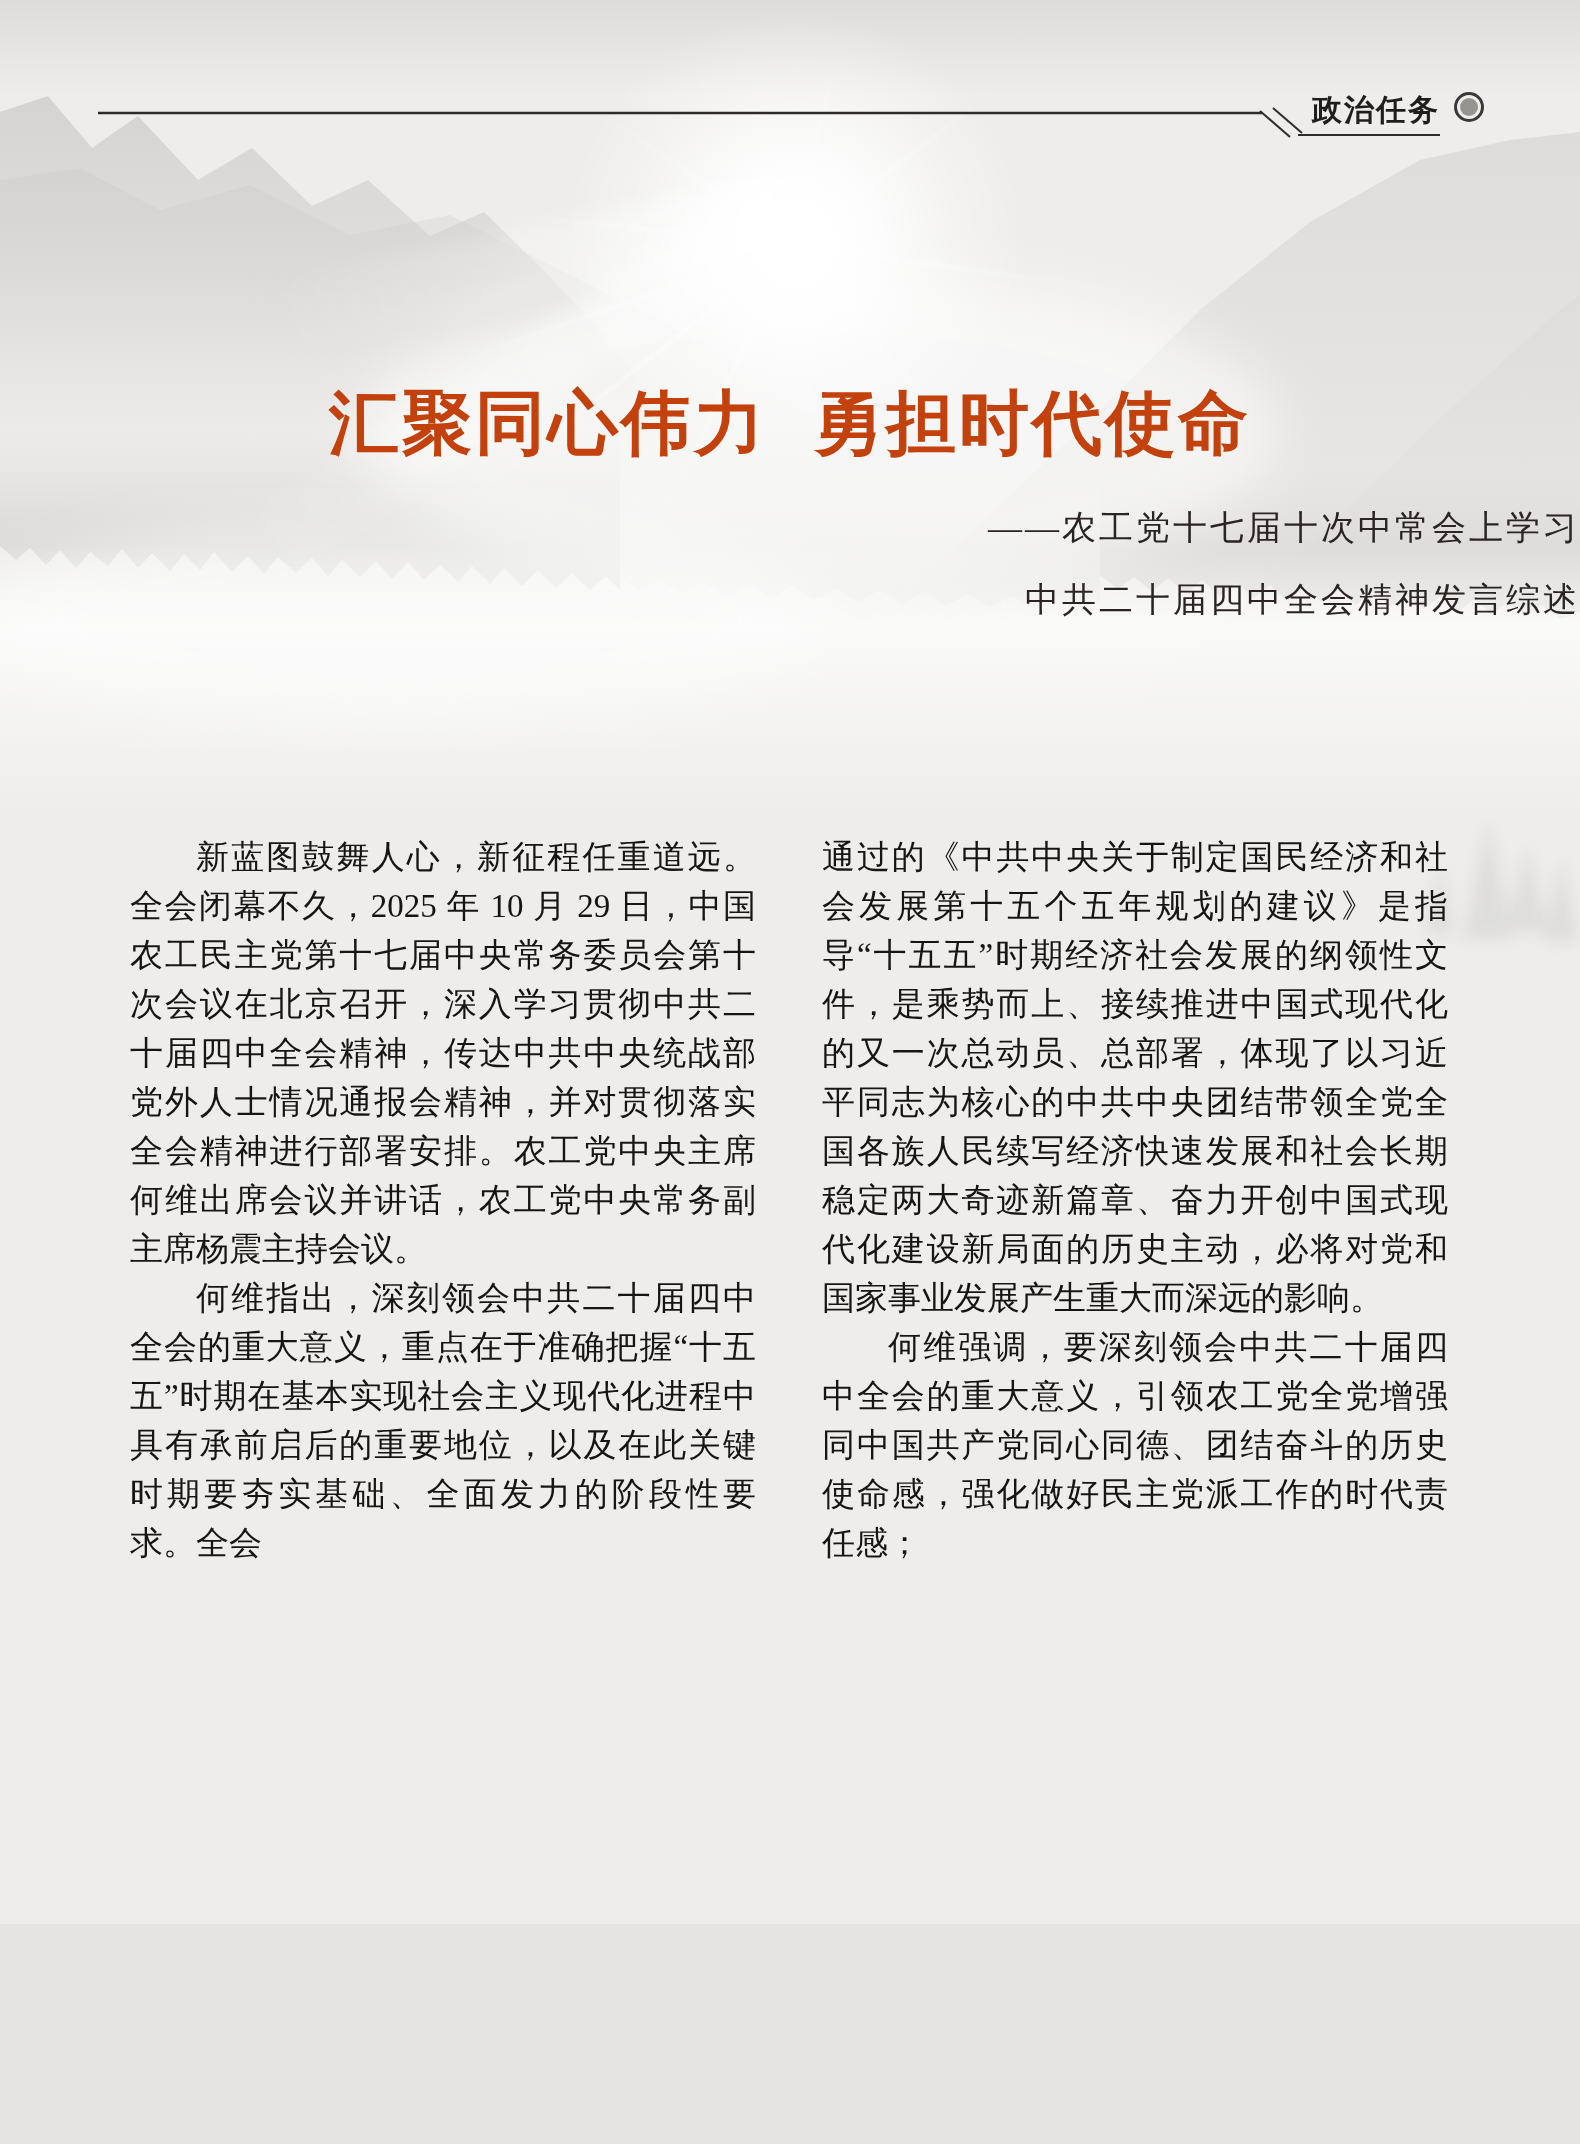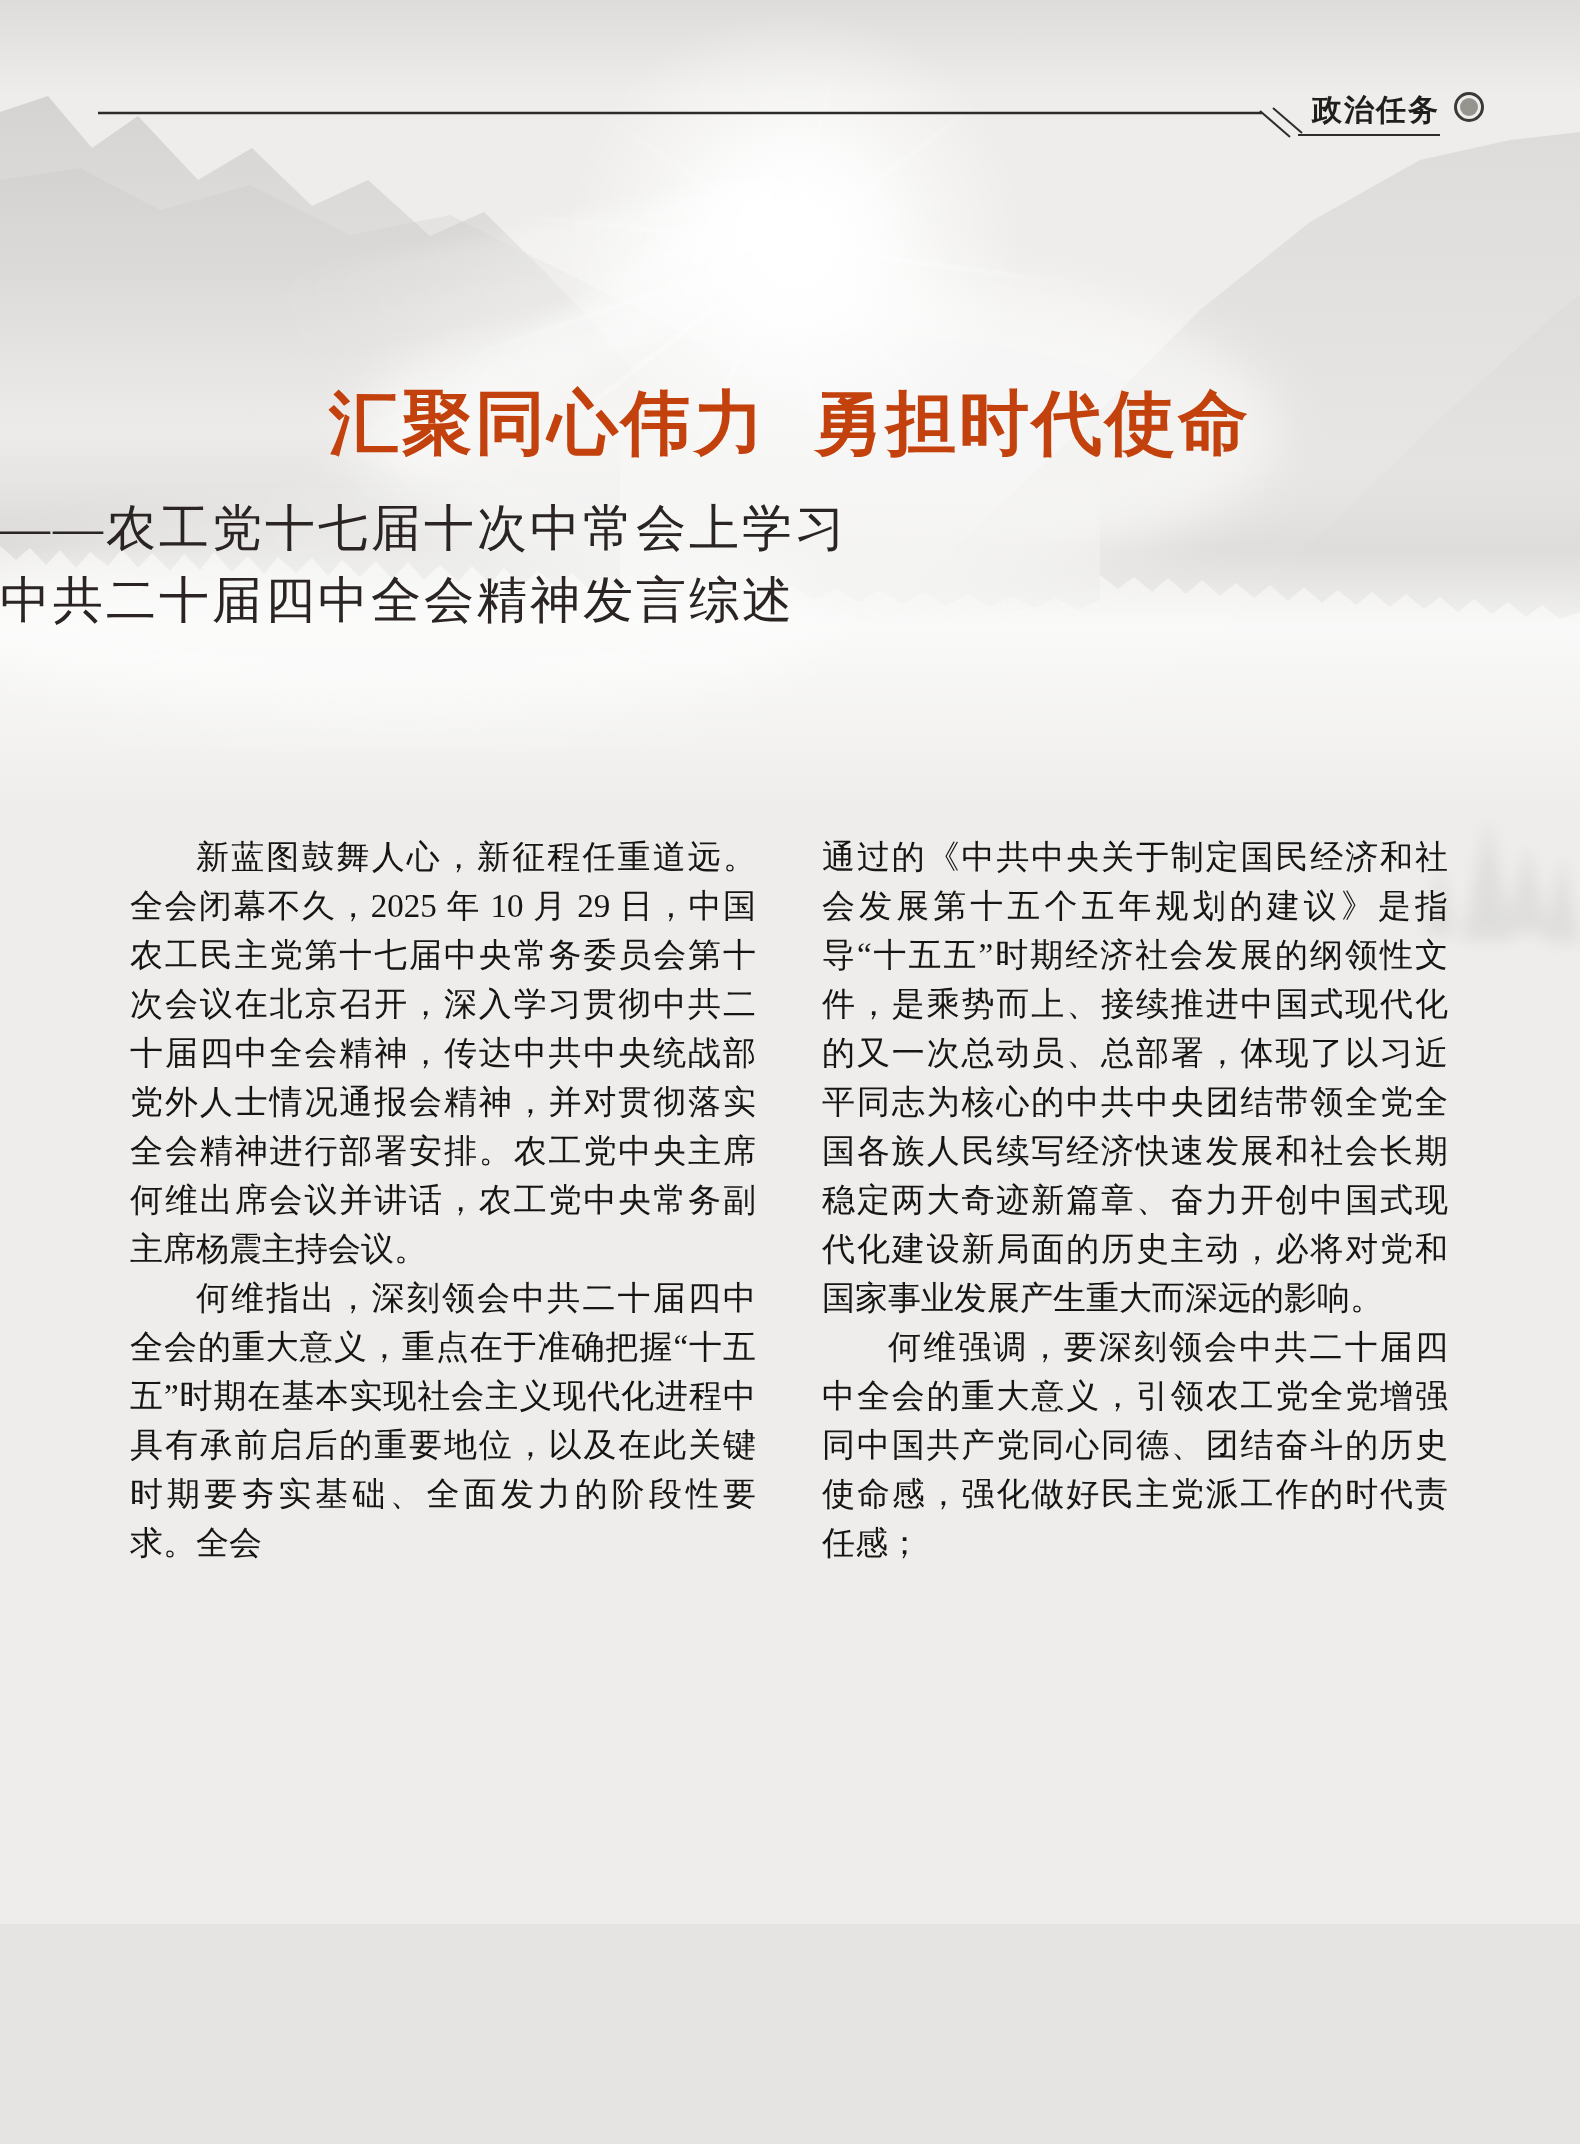--- a/index.html
+++ b/index.html
@@ -53,23 +53,23 @@
   .main-title{
     position:absolute;left:0;top:383px;width:100%;
     text-align:center;
     font-family:"Liberation Sans", sans-serif;
     font-weight:900;font-size:70px;line-height:80px;
     letter-spacing:3px;color:#c2410c;white-space:nowrap;
   }
   .main-title .tgap{display:inline-block;width:46px;}
   .subtitle{
     position:absolute;left:0;top:492px;width:100%;
-    text-align:left;
+    text-align:right;
     font-family:"Liberation Serif", serif;
-    font-size:50px;line-height:72px;letter-spacing:3px;color:#2a2523;
+    font-size:34px;line-height:72px;letter-spacing:3px;color:#2a2523;
   }
   
   .col{
     position:absolute;top:833px;width:626px;height:1140px;overflow:hidden;
     font:400 33px/49px "Liberation Serif", serif;
     color:#171513;text-align:justify;
   }
   .col p{margin:0;text-indent:2em;}
   .col p.cont{text-indent:0;font-family:Liberation Serif, serif;}
   .col-left{left:130px;}

